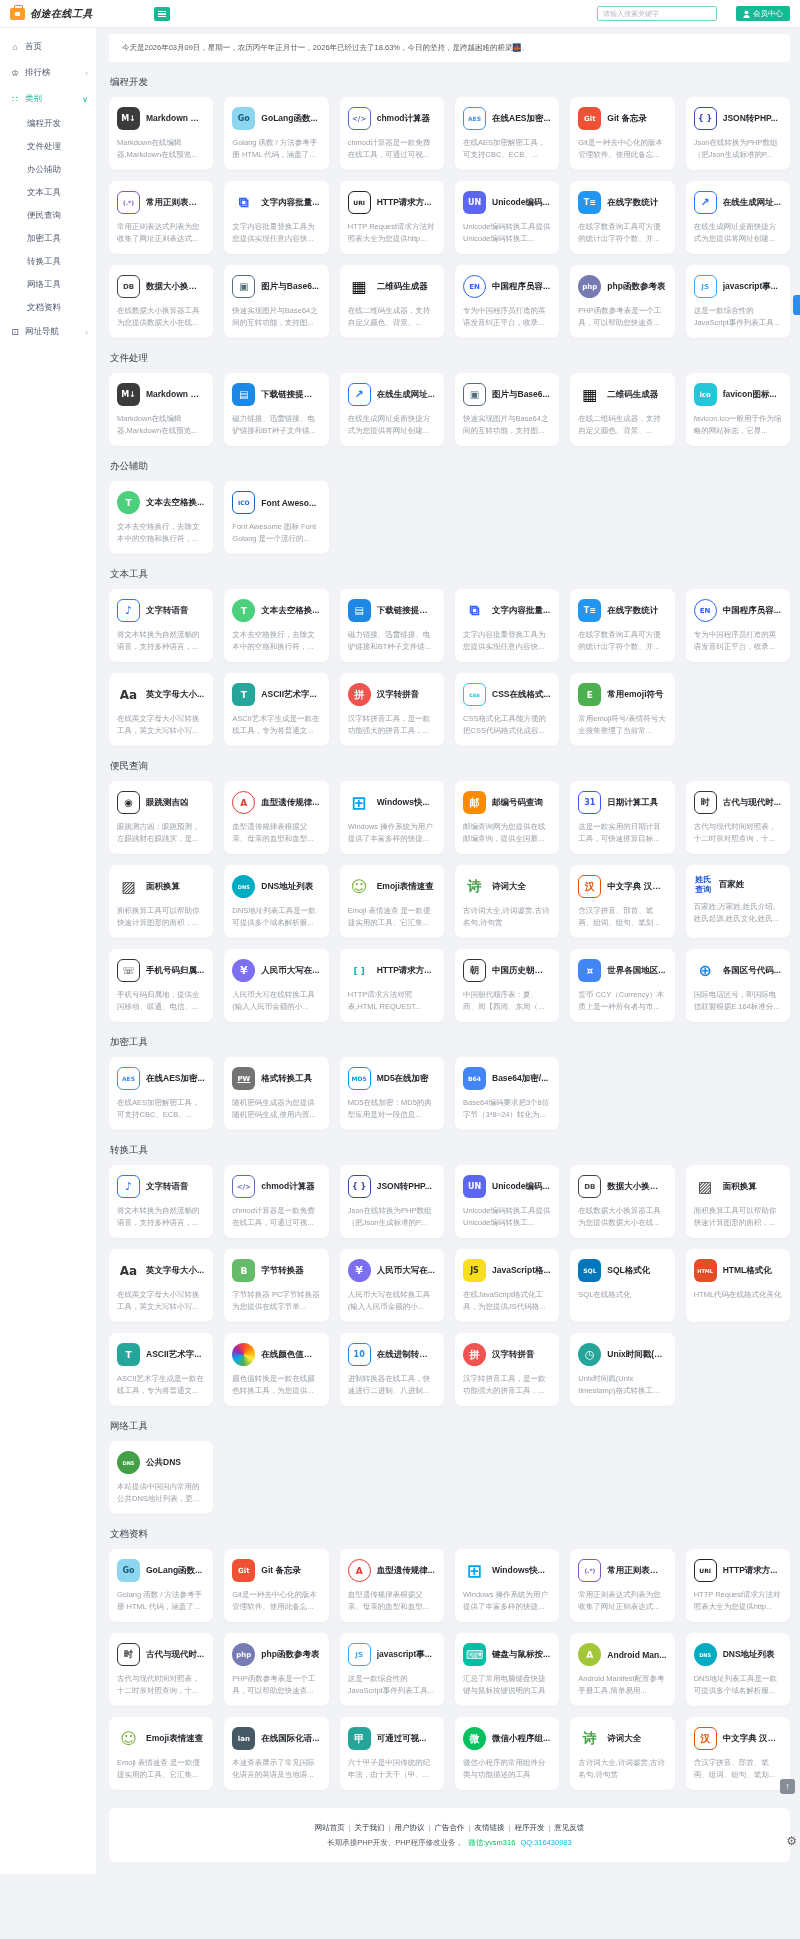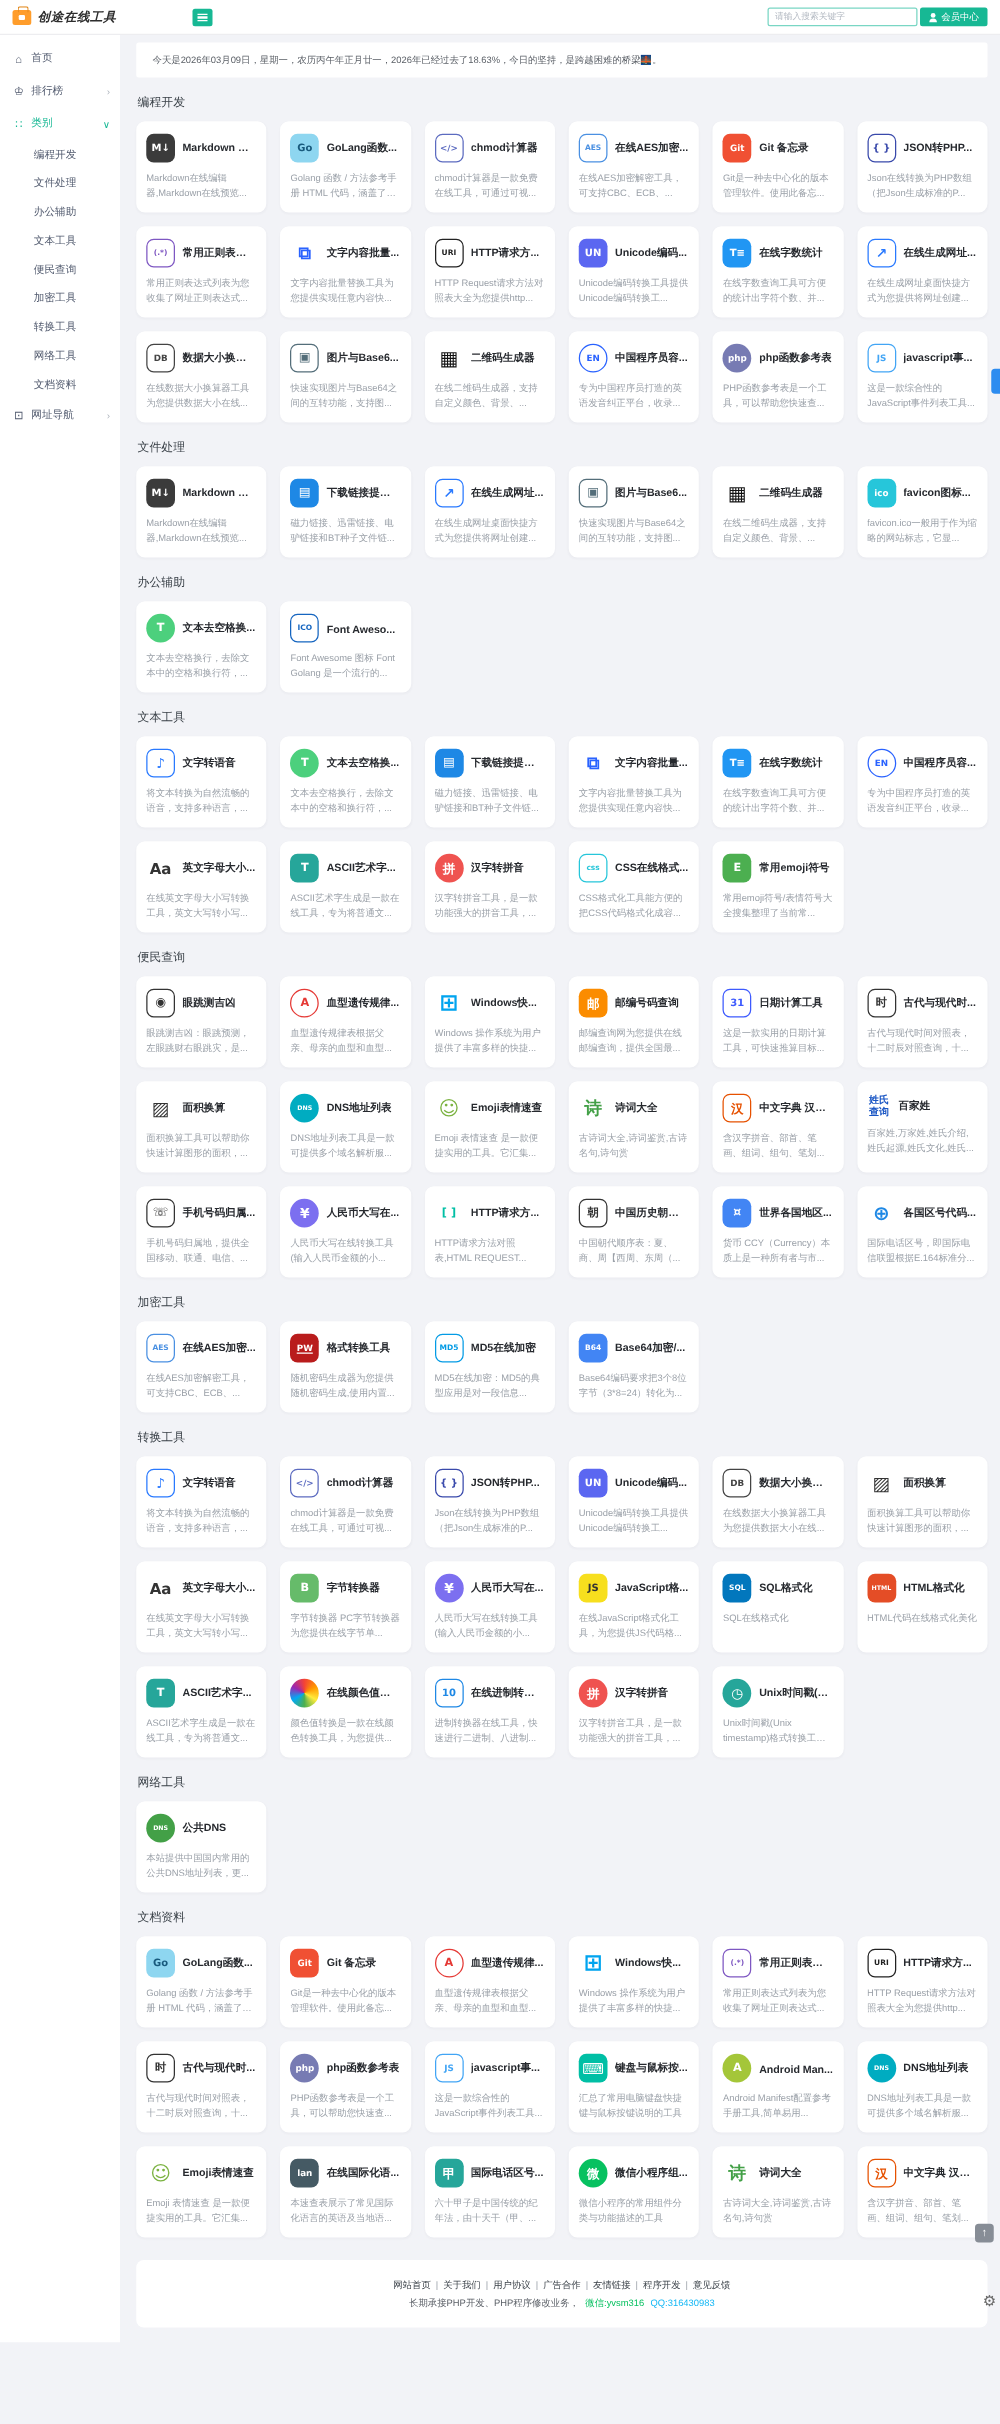--- a/index.html
+++ b/index.html
@@ -6,21 +6,21 @@
   body{width:800px;position:relative;background:#f2f3f7;font-family:"Liberation Sans","DejaVu Sans",sans-serif;color:#333;}
   header{height:28px;background:#fff;display:flex;align-items:center;padding:0 10px;border-bottom:1px solid #ededf0;}
   .logo{display:flex;align-items:center;gap:5px;width:86px;font-style:italic;}
   .logo-box{width:15px;height:12px;background:#ff9d2b;border-radius:2px;position:relative;}
   .logo-box:before{content:"";position:absolute;top:-3px;left:4px;width:7px;height:4px;border:1.5px solid #e28a1f;border-bottom:none;border-radius:2px 2px 0 0;}
   .logo-box:after{content:"";position:absolute;top:4px;left:5px;width:5px;height:4px;background:#fff;border-radius:1px;}
   .logo-title{font-size:10px;font-weight:bold;color:#2d2d2d;letter-spacing:.5px;white-space:nowrap;}
   .burger{margin-left:58px;width:16px;height:14px;background:#17b894;border:none;border-radius:2px;display:flex;align-items:center;justify-content:center;cursor:pointer;}
   .burger span{display:block;width:8px;height:6px;border-top:1.4px solid #fff;border-bottom:1.4px solid #fff;position:relative;}
   .burger span:after{content:"";position:absolute;left:0;top:1.8px;width:8px;height:1.4px;background:#fff;}
-  .h-right{margin-left:auto;display:flex;align-items:center;gap:2px;}
+  .h-right{margin-left:auto;display:flex;align-items:center;gap:19px;}
   .search{width:120px;height:15px;border:1px solid #79d6c4;border-radius:2px;font-size:7px;padding:0 5px;color:#333;outline:none;font-family:inherit;}
   .search::placeholder{color:#b3b9c2;}
   .member{height:15px;background:#17b894;color:#fff;border:none;border-radius:2px;font-size:7.5px;padding:0 7px;display:flex;align-items:center;gap:3px;cursor:pointer;font-family:inherit;}
   .layout{display:flex;align-items:stretch;}
   aside{width:96px;background:#fff;flex:none;padding-top:6px;min-height:1830px;}
   .s-item{display:flex;align-items:center;gap:5px;padding:7px 8px 7px 10px;font-size:8.5px;color:#515a6e;cursor:pointer;}
   .s-item.active{color:#17b894;}
   .s-ico{font-size:9px;width:10px;text-align:center;}
   .s-chev{margin-left:auto;color:#aeb4bd;font-size:8px;}
   .s-item.active .s-chev{color:#17b894;}
@@ -511,21 +511,21 @@
         <div class="grid">
           <a class="card">
             <div class="c-head">
               <span class="c-ico" style="color: rgb(74, 144, 226); border: 1px solid rgb(74, 144, 226); font-size: 6px;">AES</span>
               <span class="c-title">在线AES加密...</span>
             </div>
             <div class="c-desc">在线AES加密解密工具，可支持CBC、ECB、...</div>
           </a>
           <a class="card">
             <div class="c-head">
-              <span class="c-ico" style="background: #b91c1c; font-size: 7px; text-decoration: underline;">PW</span>
+              <span class="c-ico" style="background: #737373; font-size: 7px; text-decoration: underline;">PW</span>
               <span class="c-title">格式转换工具</span>
             </div>
             <div class="c-desc">随机密码生成器为您提供随机密码生成,使用内置...</div>
           </a>
           <a class="card">
             <div class="c-head">
               <span class="c-ico" style="color: rgb(3, 155, 229); border: 1px solid rgb(3, 155, 229); font-size: 6px;">MD5</span>
               <span class="c-title">MD5在线加密</span>
             </div>
             <div class="c-desc">MD5在线加密：MD5的典型应用是对一段信息...</div>
@@ -766,21 +766,21 @@
           <a class="card">
             <div class="c-head">
               <span class="c-ico" style="background: rgb(69, 90, 100); font-size: 7px;">lan</span>
               <span class="c-title">在线国际化语...</span>
             </div>
             <div class="c-desc">本速查表展示了常见国际化语言的英语及当地语...</div>
           </a>
           <a class="card">
             <div class="c-head">
               <span class="c-ico" style="background: rgb(38, 166, 154); font-size: 10px;">甲</span>
-              <span class="c-title">国际电话区号...</span>
+              <span class="c-title">可通过可视...</span>
             </div>
             <div class="c-desc">六十甲子是中国传统的纪年法，由十天干（甲、...</div>
           </a>
           <a class="card">
             <div class="c-head">
               <span class="c-ico" style="background: rgb(7, 193, 96); border-radius: 50%; font-size: 10px;">微</span>
               <span class="c-title">微信小程序组...</span>
             </div>
             <div class="c-desc">微信小程序的常用组件分类与功能描述的工具</div>
           </a>

